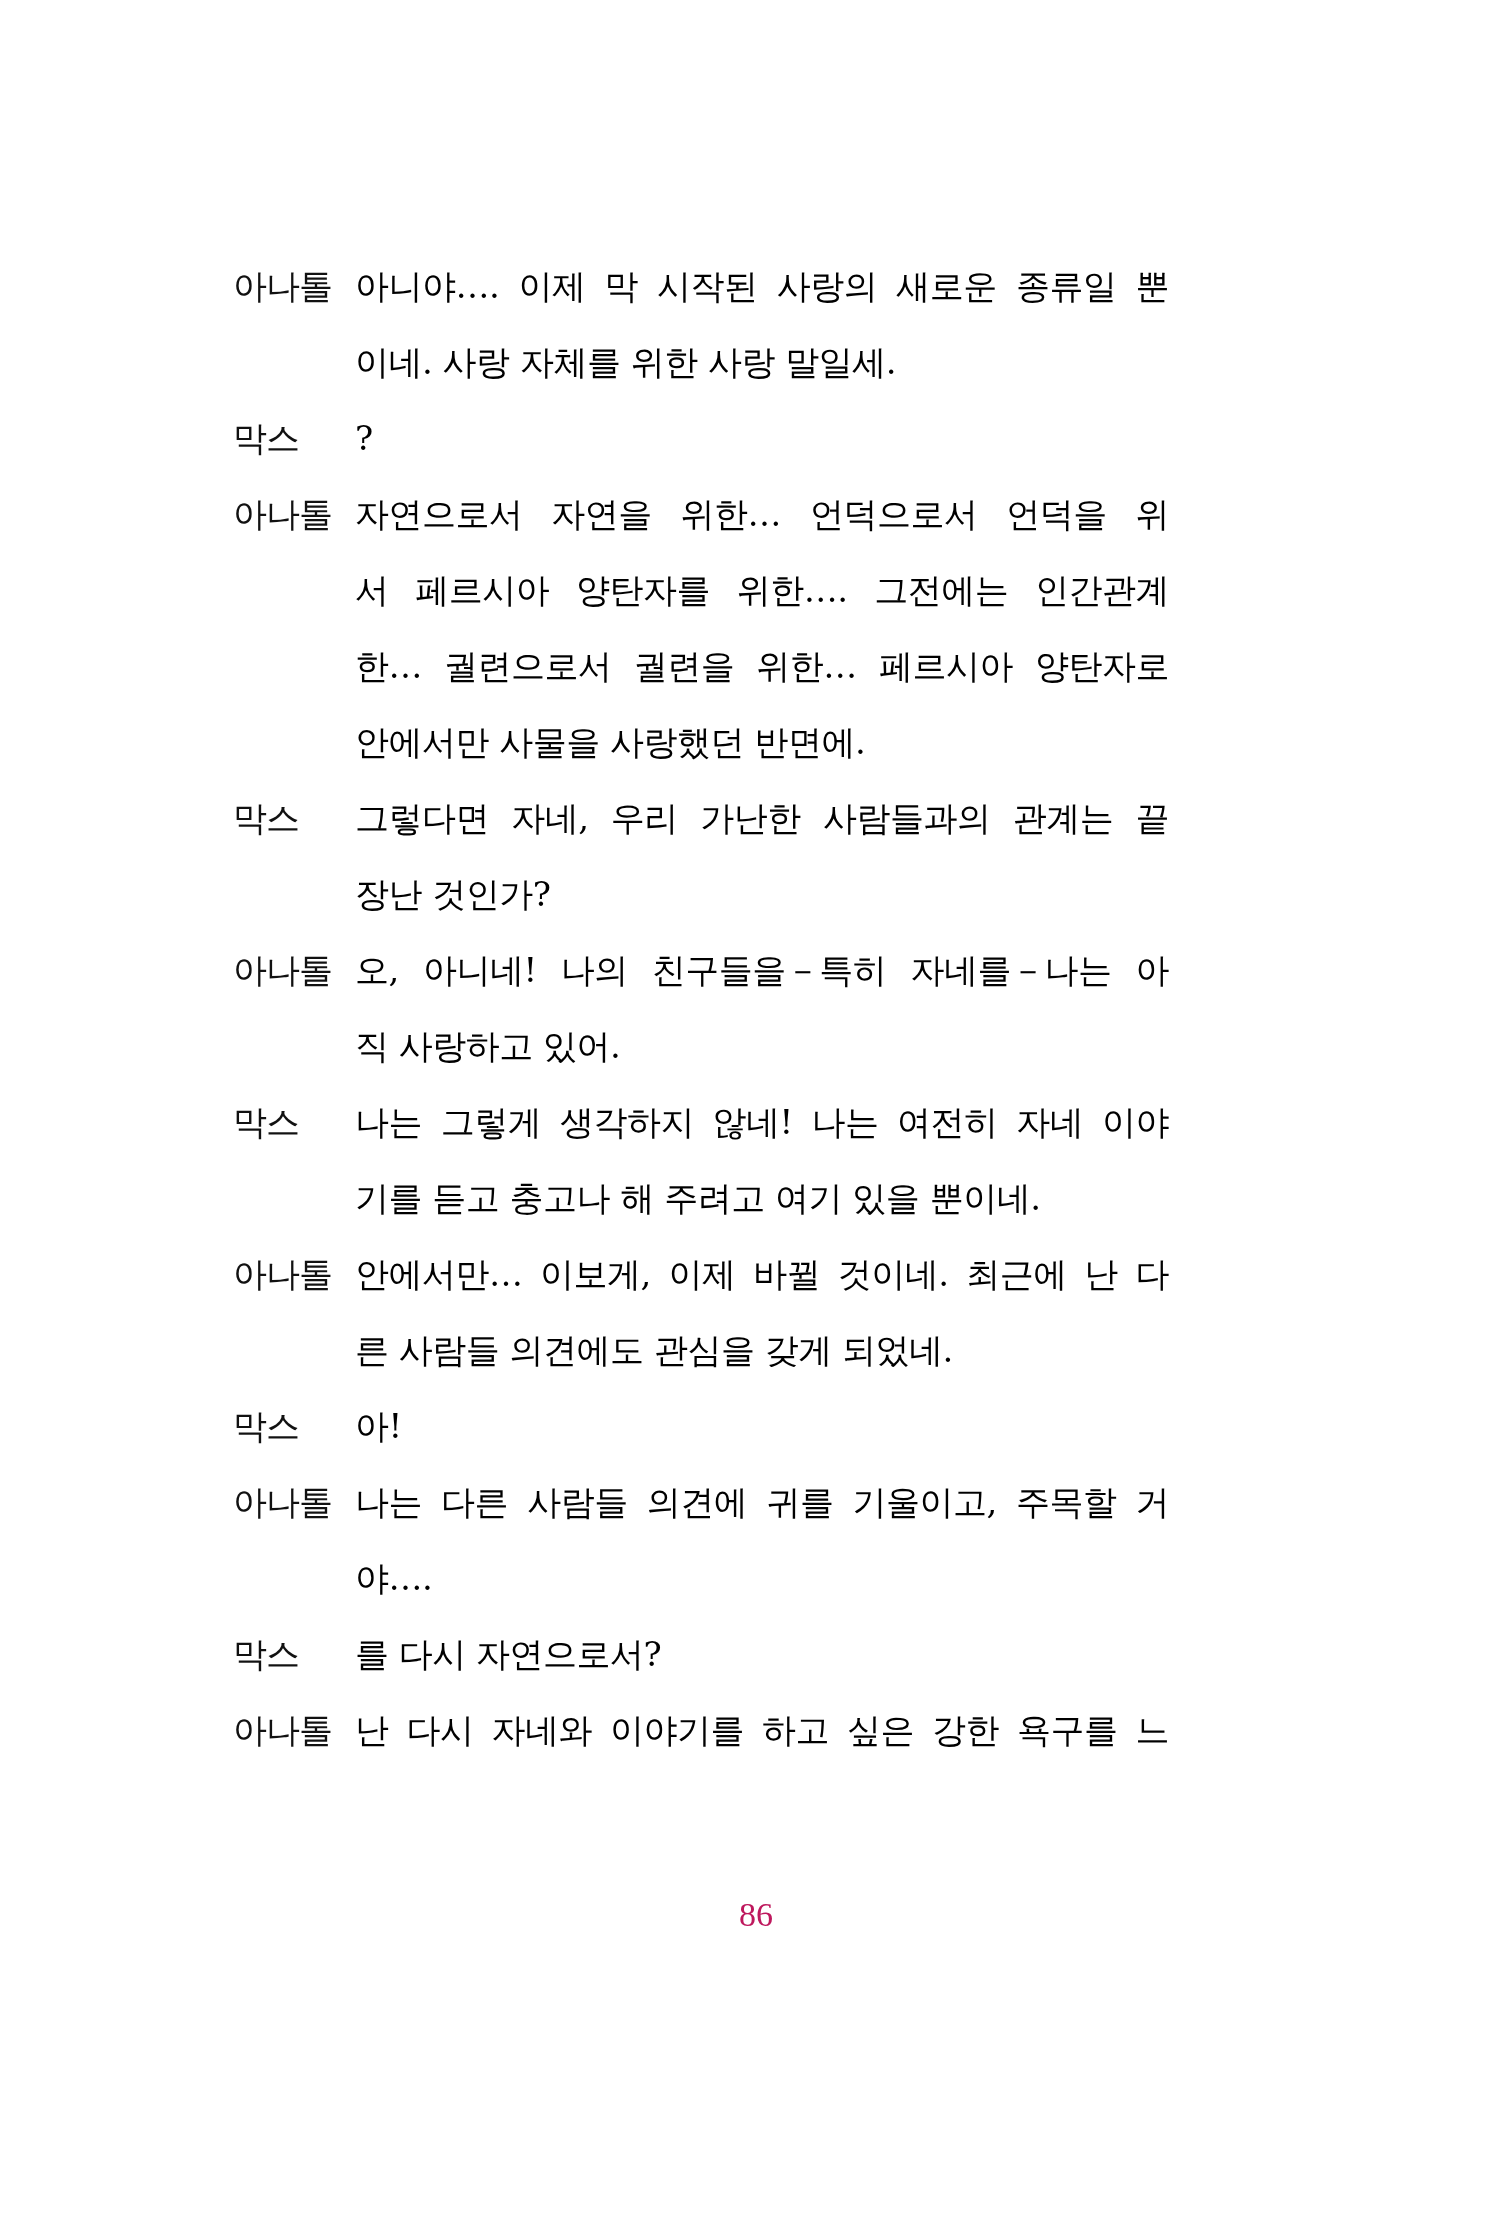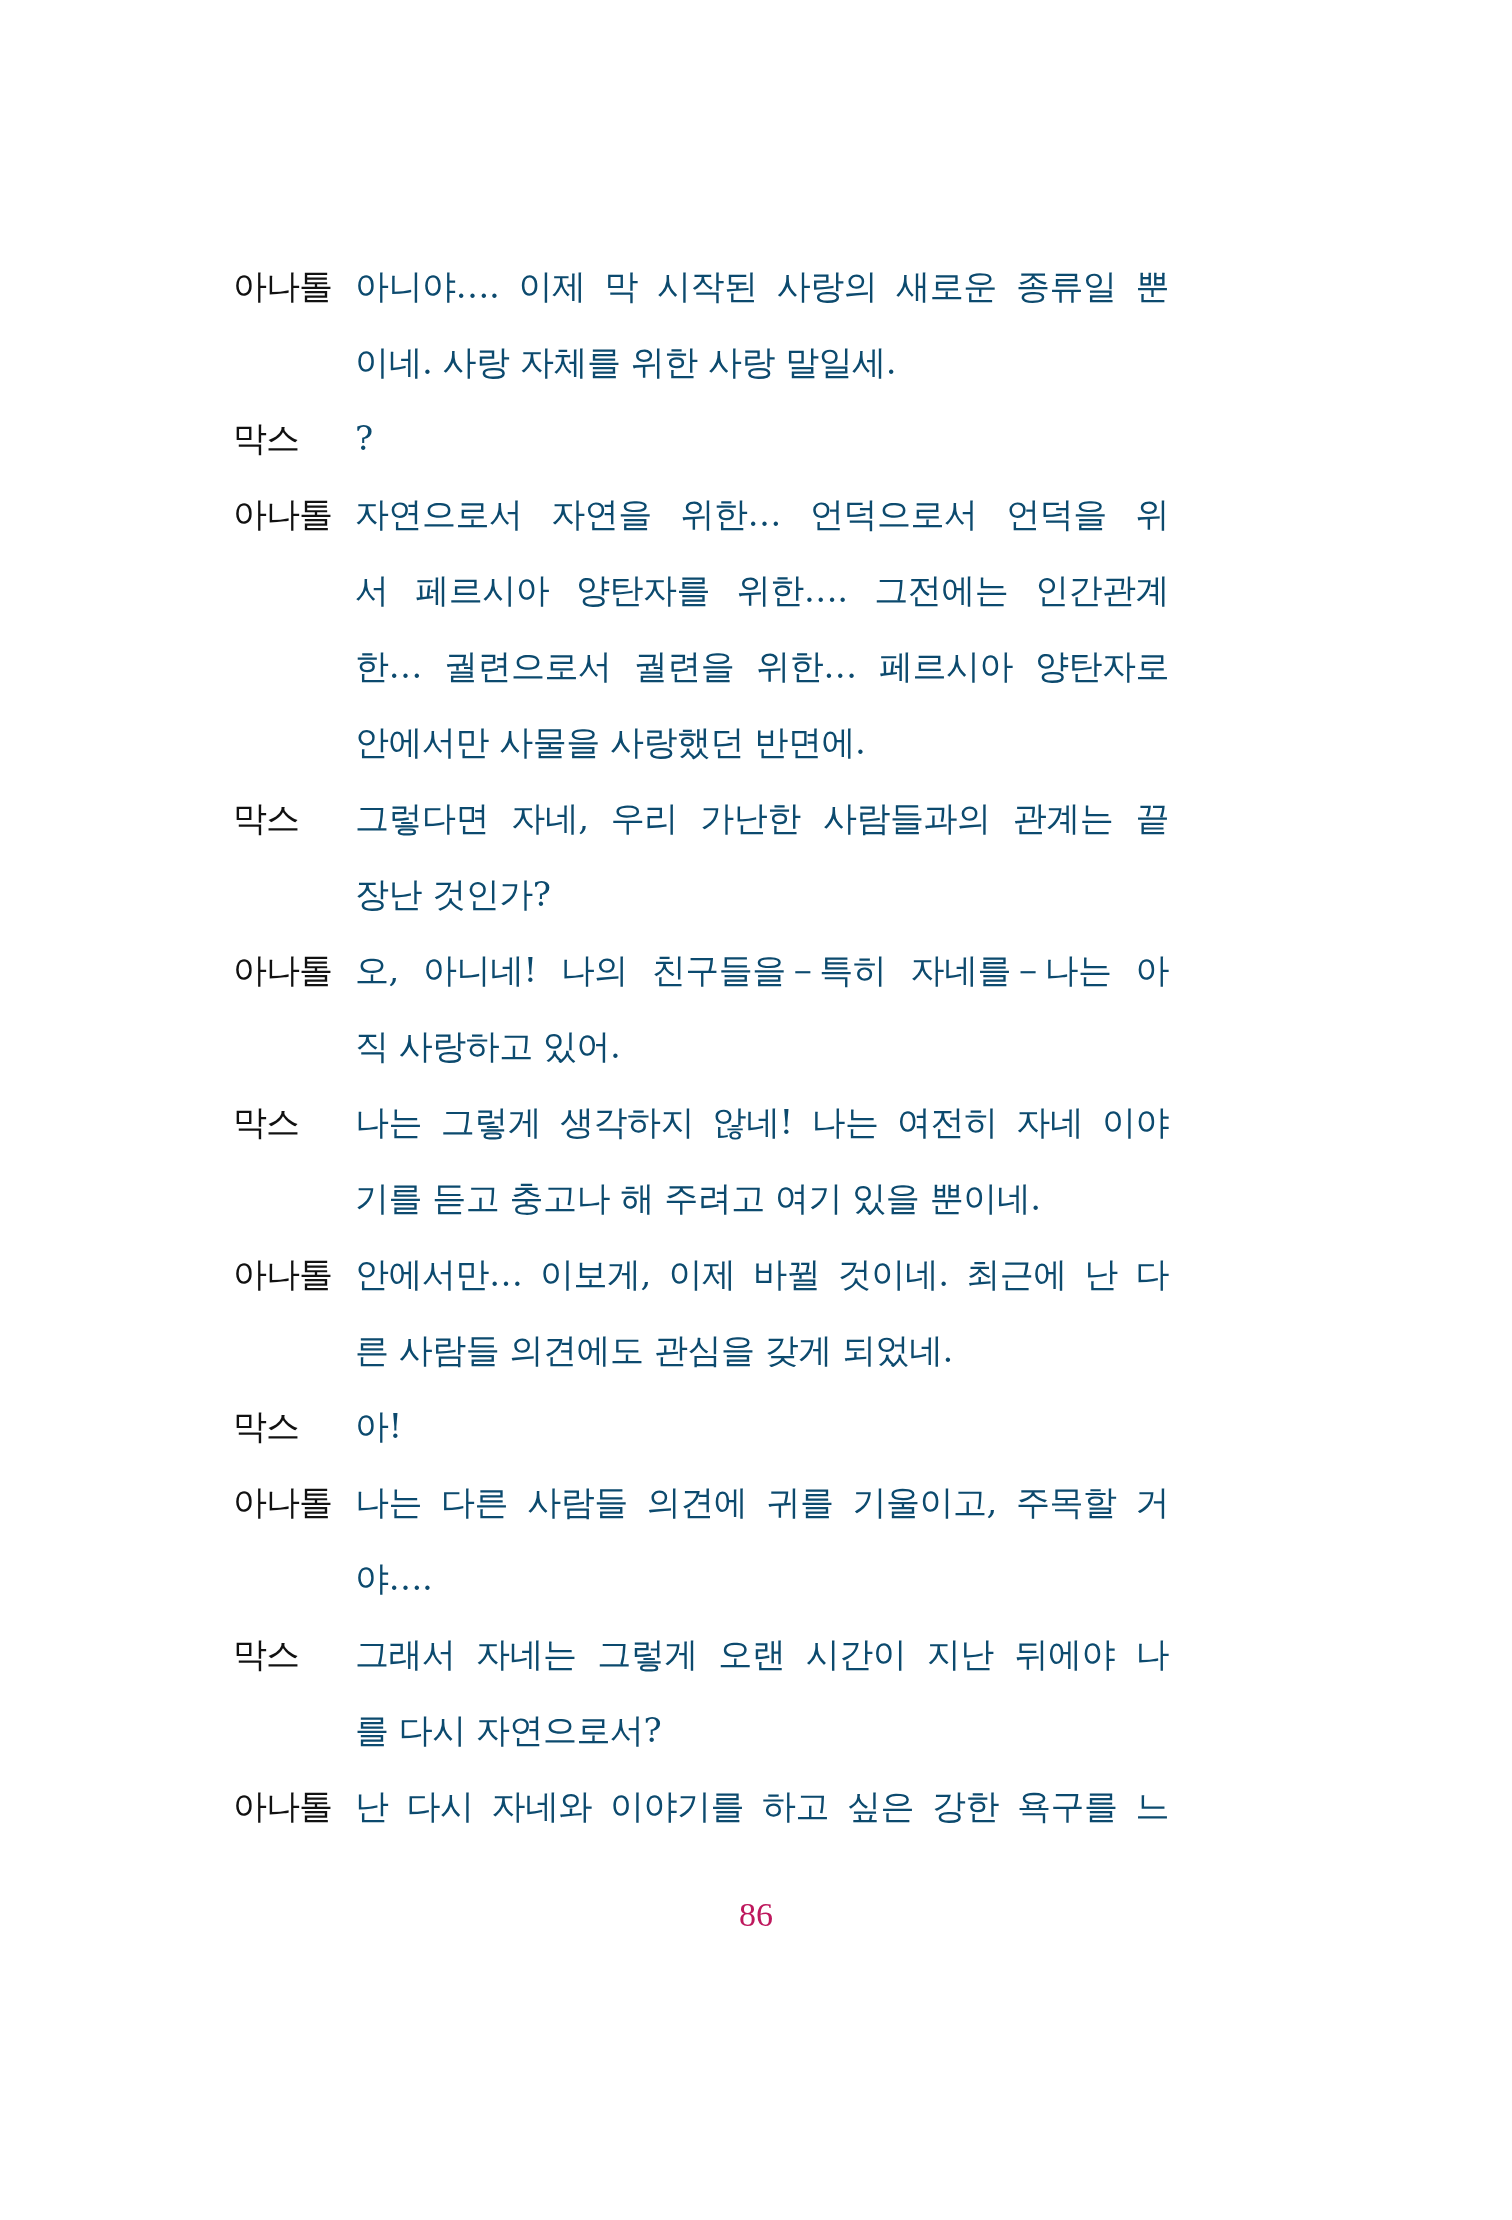--- a/index.html
+++ b/index.html
@@ -9,21 +9,21 @@
   .entry { display: flex; align-items: flex-start; margin-bottom: 0; }
   .speaker {
     width: 122px; flex: 0 0 122px;
     font-family: "DejaVu Sans", sans-serif;
     font-size: 34px; line-height: 76px; color: #111;
     letter-spacing: -1px; white-space: nowrap;
   }
   .lines { flex: 1 1 auto; }
   .line {
     font-family: "DejaVu Serif", serif;
-    font-size: 34px; line-height: 76px; color: #0c4a6e;
+    font-size: 34px; line-height: 76px; color: #000000;
     white-space: nowrap; letter-spacing: -0.5px;
     text-align: justify; text-align-last: justify; width: 814px;
   }
   .line.last { text-align-last: left; }
   .page-number {
     position: absolute; left: 0; width: 1512px; top: 1896px;
     text-align: center;
     font-family: "Liberation Serif", serif; font-size: 34px; color: #be185d;
   }
 </style>
@@ -101,21 +101,20 @@
       <div class="speaker">아나톨</div>
       <div class="lines">
         <div class="line">나는 다른 사람들 의견에 귀를 기울이고, 주목할 거</div>
         <div class="line last">야….</div>
       </div>
     </div>
 
     <div class="entry">
       <div class="speaker">막스</div>
       <div class="lines">
-        <div class="line">그래서 자네는 그렇게 오랜 시간이 지난 뒤에야 나</div>
         <div class="line last">를 다시 자연으로서?</div>
       </div>
     </div>
 
     <div class="entry">
       <div class="speaker">아나톨</div>
       <div class="lines">
         <div class="line">난 다시 자네와 이야기를 하고 싶은 강한 욕구를 느</div>
       </div>
     </div>

